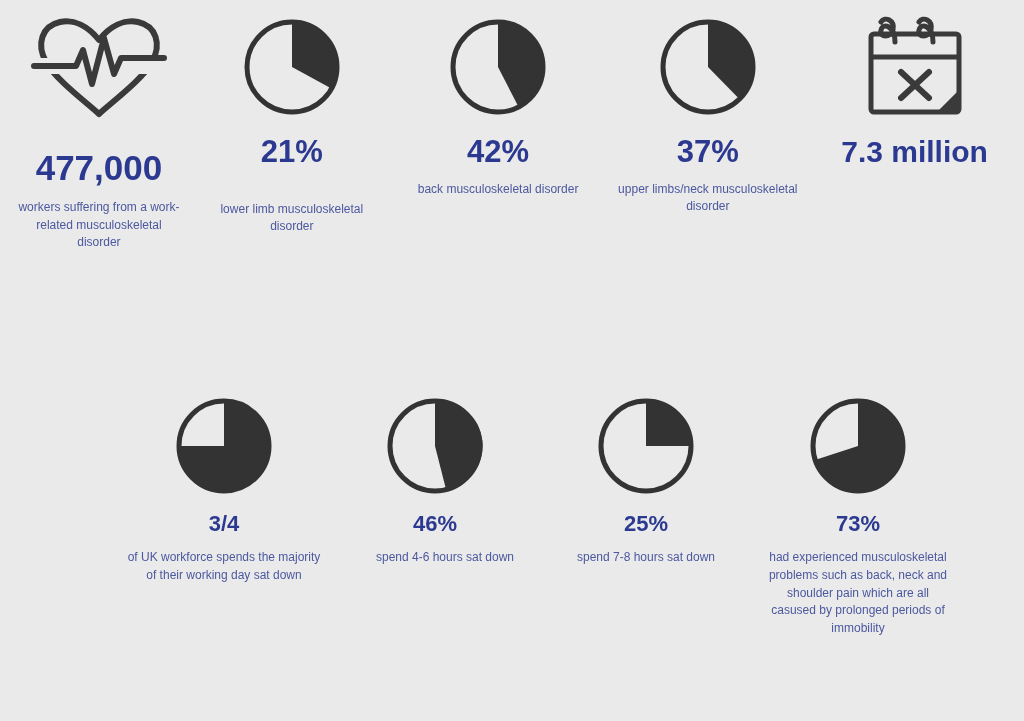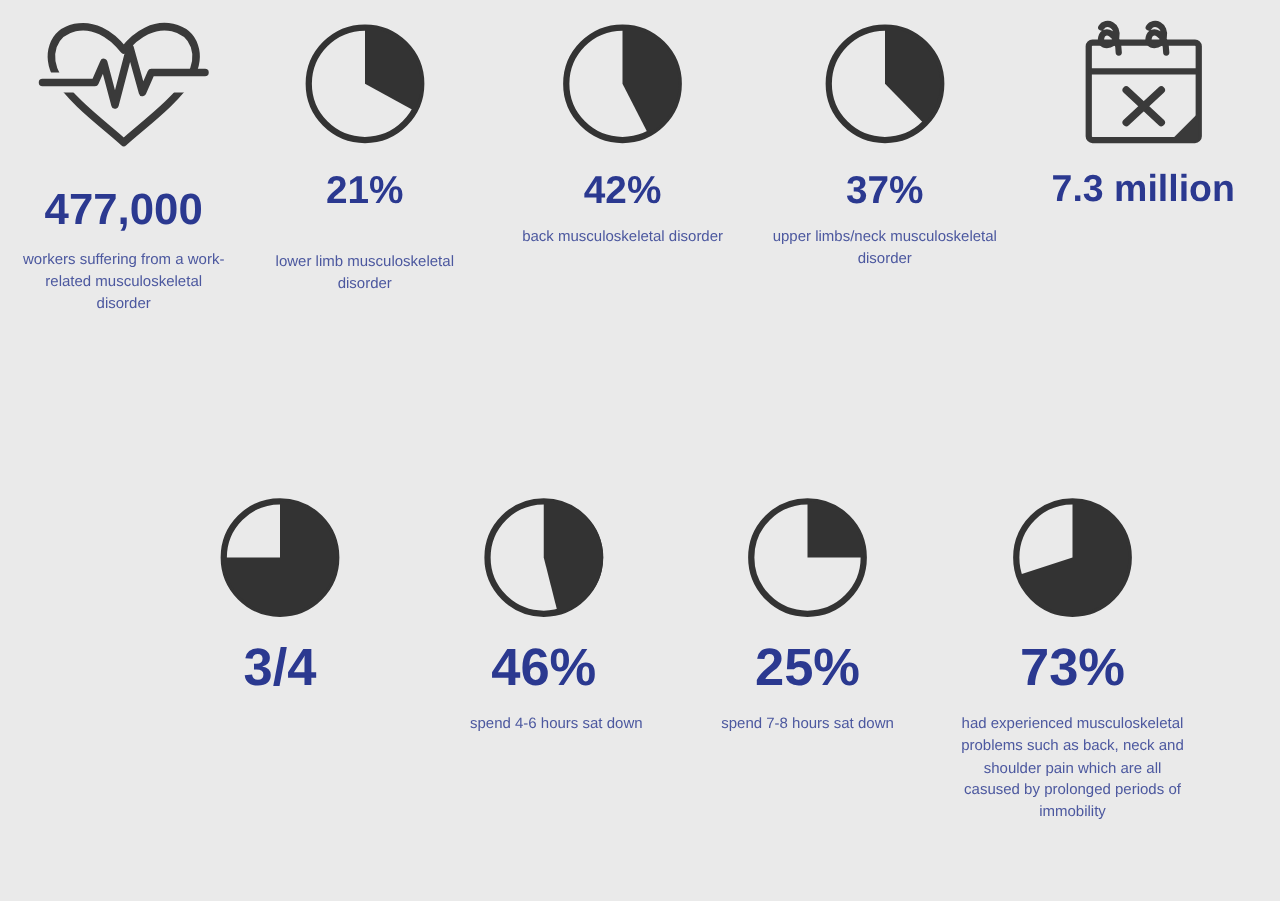--- a/index.html
+++ b/index.html
@@ -97,21 +97,21 @@
   .s-calendar .stat-caption { max-width: 190px; }
 
   
   .row-bottom .lead-gap { width: 110px; flex: 0 0 110px; }
   .s-threequarter { width: 212px; }
   .s-fortysix     { width: 210px; }
   .s-twentyfive   { width: 212px; }
   .s-seventythree { width: 212px; }
 
   .row-bottom .stat-visual { height: 112px; }
-  .row-bottom .stat-value { font-size: 42px; margin-top: 10px; }
+  .row-bottom .stat-value { font-size: 22px; margin-top: 10px; }
   .row-bottom .stat-caption { margin-top: 14px; }
 
   .s-threequarter .stat-caption { max-width: 200px; }
   .s-fortysix .stat-caption     { max-width: 180px; margin-left: 20px; }
   .s-twentyfive .stat-caption   { max-width: 180px; }
   .s-seventythree .stat-caption { max-width: 182px; }
 
   .pie-svg, .icon-svg { display: block; }
 </style>
 </head>
@@ -188,20 +188,21 @@
     <div class="lead-gap"></div>
 
     <div class="stat s-threequarter">
       <div class="stat-visual">
         <svg class="pie-svg" width="100" height="100" viewBox="0 0 100 100">
           <circle cx="50" cy="50" r="45" fill="#eaeaea" stroke="#333333" stroke-width="5"></circle>
           <path d="M50 50 L 50 5 A 45 45 0 1 1 5 50 Z" fill="#333333"></path>
         </svg>
       </div>
       <div class="stat-value">3/4</div>
+      <div class="stat-caption">of UK workforce spends the majority of their working day sat down</div>
     </div>
 
     <div class="stat s-fortysix">
       <div class="stat-visual">
         <svg class="pie-svg" width="100" height="100" viewBox="0 0 100 100">
           <circle cx="50" cy="50" r="45" fill="#eaeaea" stroke="#333333" stroke-width="5"></circle>
           <path d="M50 50 L 50 5 A 45 45 0 0 1 61.2 94.1 Z" fill="#333333"></path>
         </svg>
       </div>
       <div class="stat-value">46%</div>

